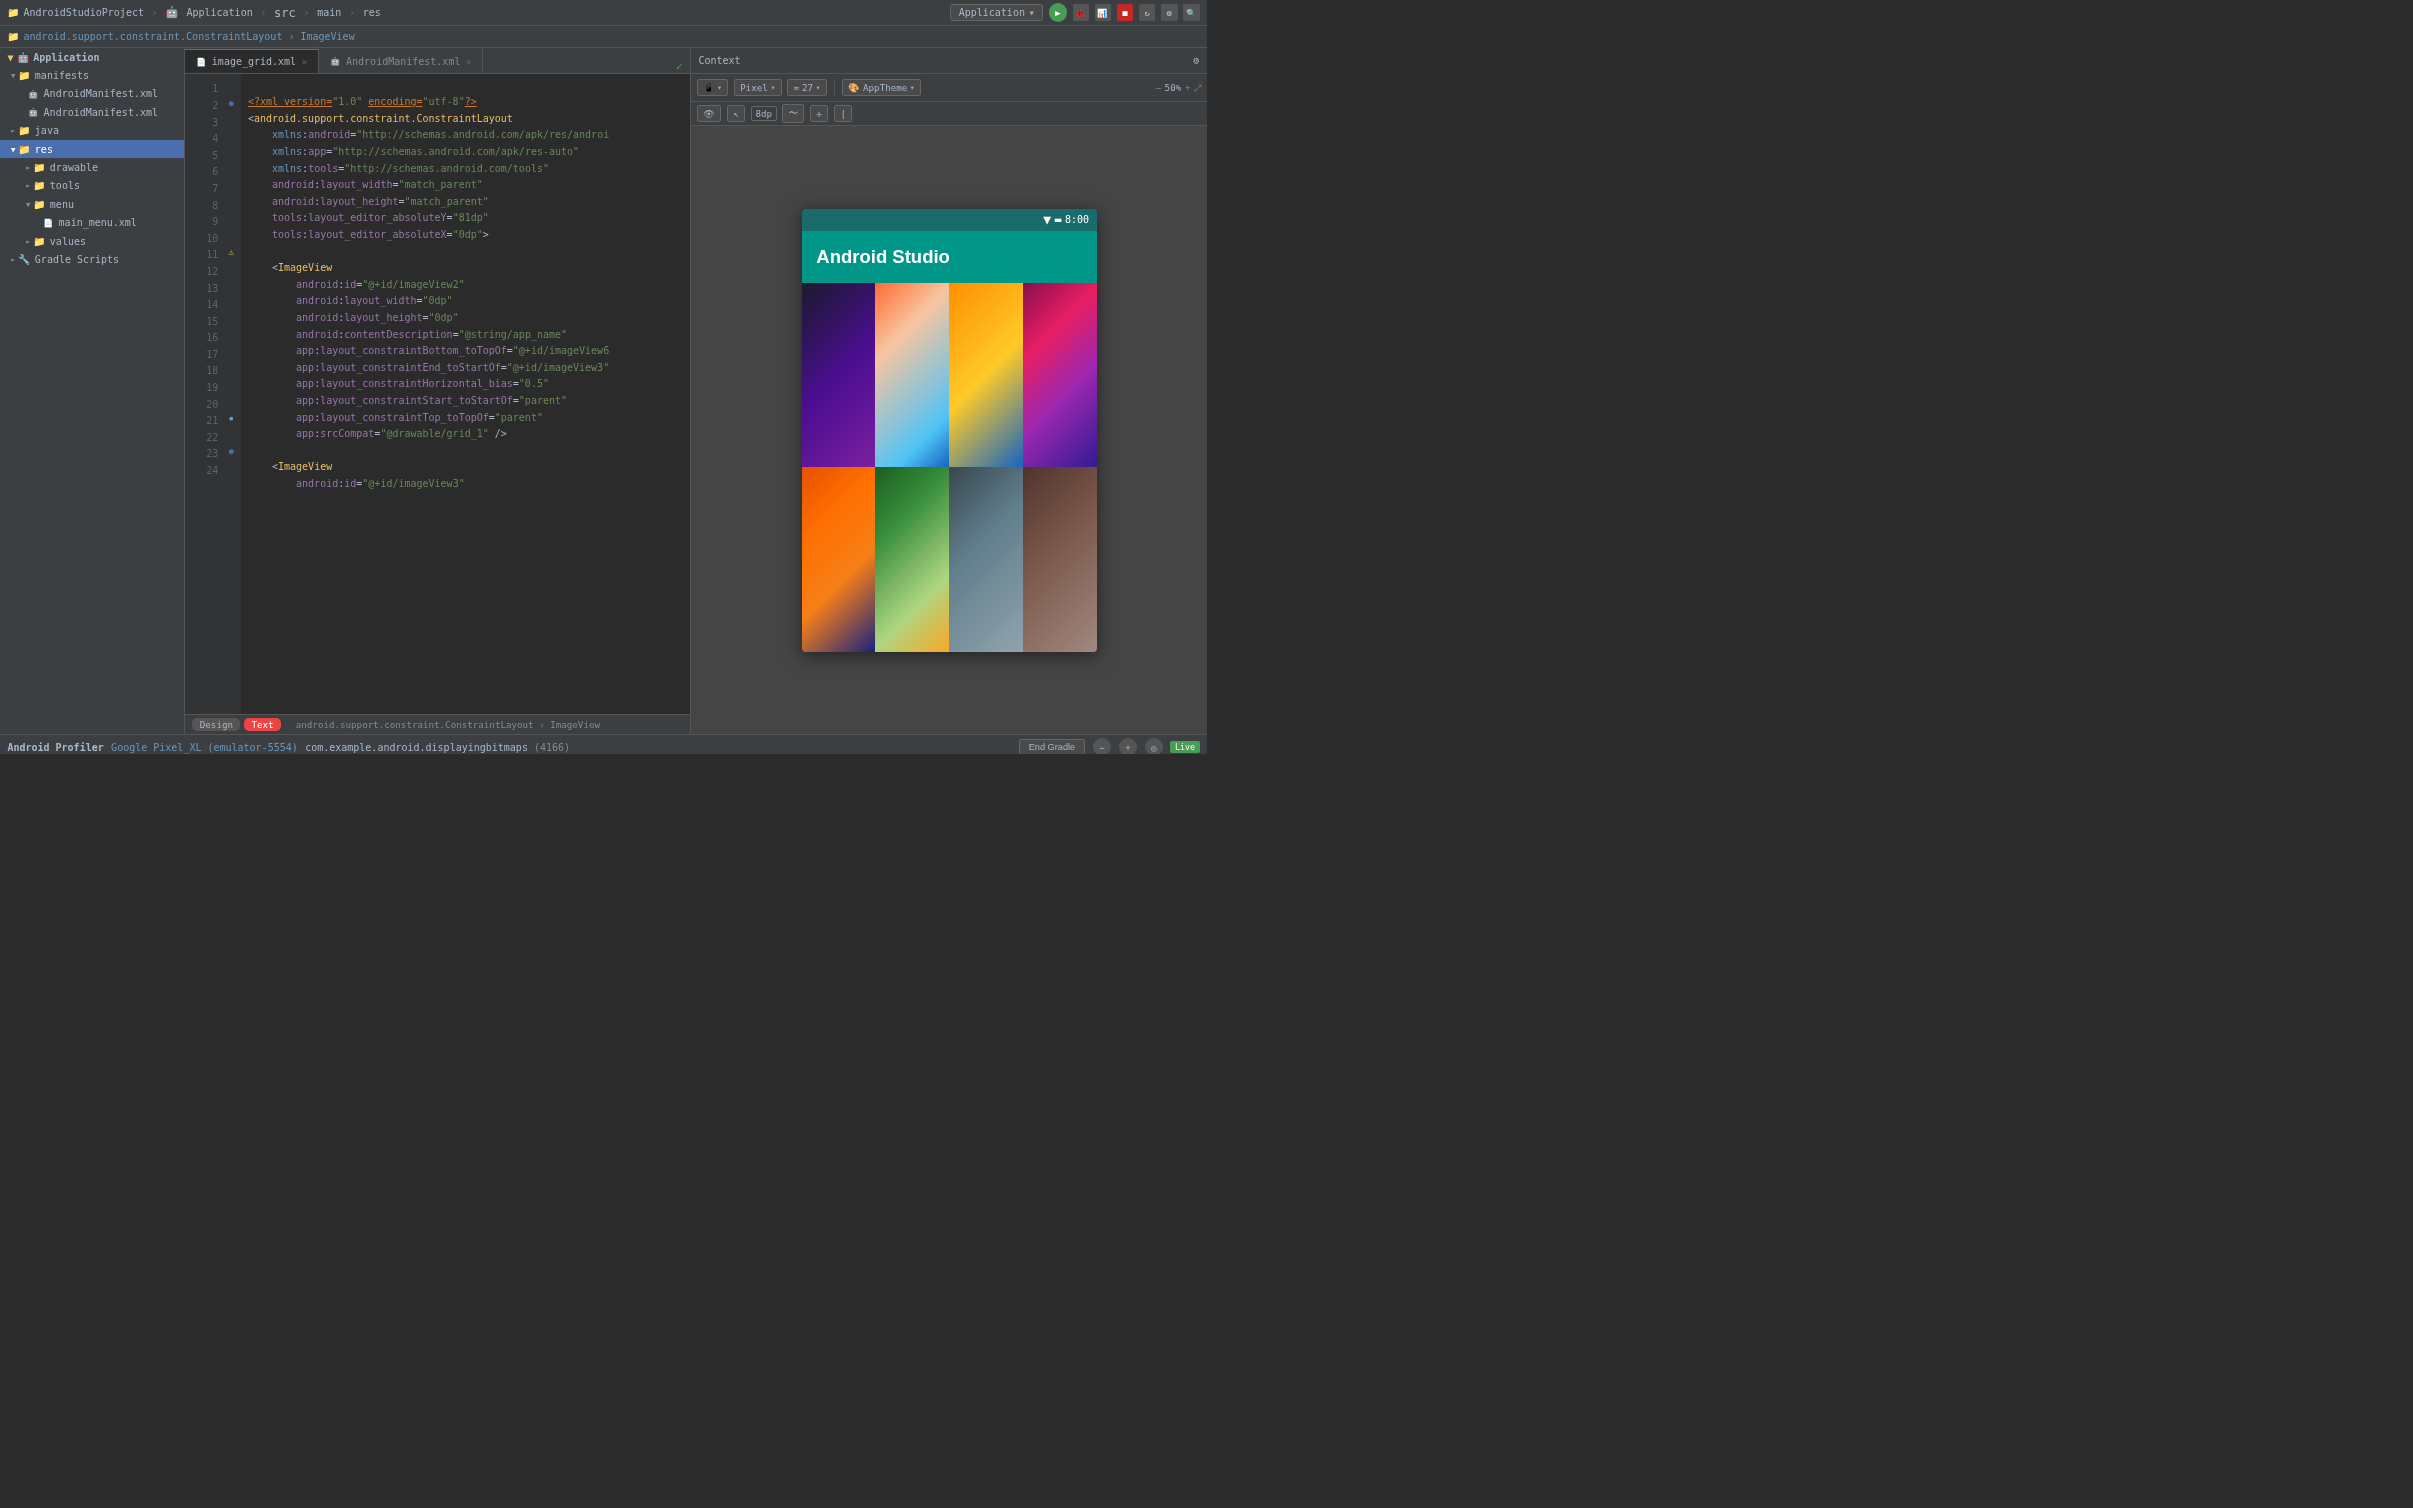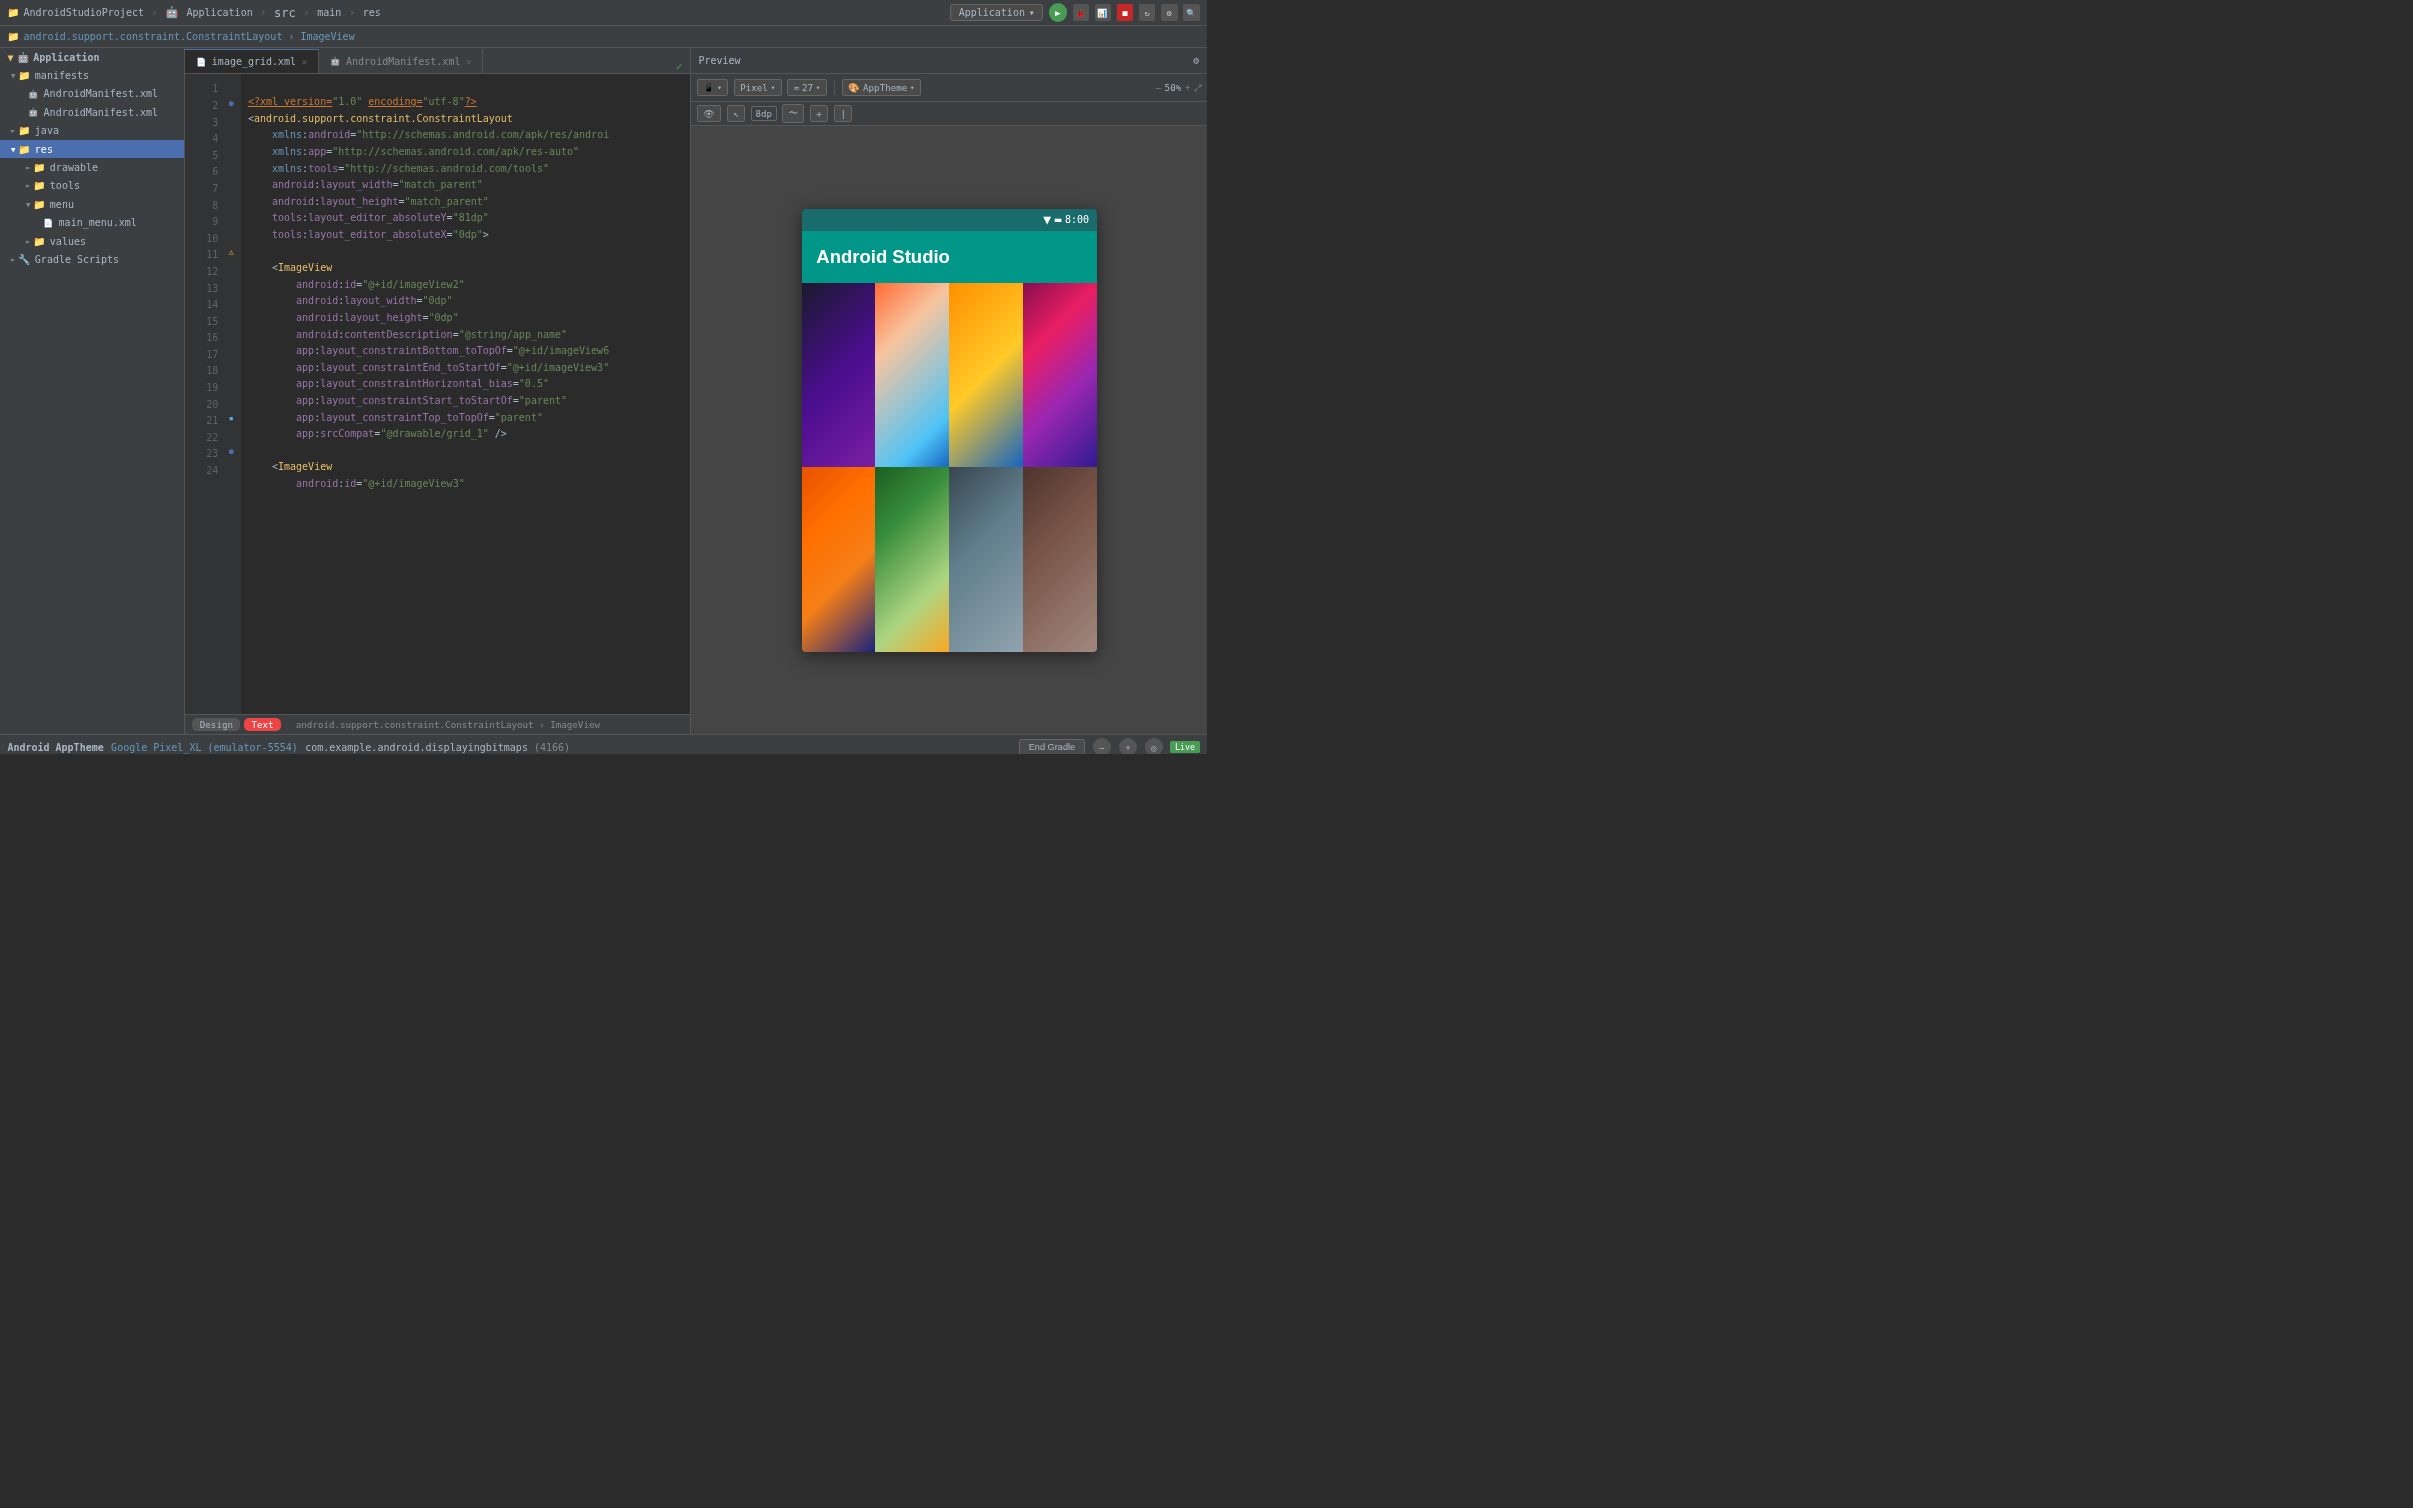--- a/index.html
+++ b/index.html
@@ -658,21 +658,21 @@
       <div class="tab-switcher">
         <div class="tab-switch-btn">Design</div>
         <div class="tab-switch-btn active">Text</div>
       </div>
       <span style="margin-left:7.4px;font-size:9.2px;color:#888">android.support.constraint.ConstraintLayout › ImageView</span>
     </div>
   </div>
 
   <div class="preview-panel">
     <div class="preview-header">
-      <span>Preview</span>
+      <span>Context</span>
       <div style="margin-left:auto">⚙</div>
     </div>
     <div class="preview-toolbar">
       <div class="preview-toolbar-btn">📱 <span style="font-size:7.4px">▾</span></div>
       <div class="preview-toolbar-btn">
         <span>Pixel</span>
           <span style="font-size:7.4px">▾</span>
       </div>
       <div class="preview-toolbar-btn">
         ≈ <span>27</span><span style="font-size:7.4px">▾</span>
@@ -717,21 +717,21 @@
           <div class="photo-cell photo-8"></div>
         </div>
       </div>
     </div>
   </div>
 </div>
 
 <div class="profiler-section">
 
   <div class="profiler-header">
-    <span style="color:#a9b7c6;font-weight:bold;font-size:10px">Android AppTheme</span>
+    <span style="color:#a9b7c6;font-weight:bold;font-size:10px">Android Profiler</span>
     <span class="profiler-device">Google Pixel_XL (emulator-5554)</span>
     <span>
       <span style="color:#a9b7c6">com.example.android.displayingbitmaps</span>
       <span style="color:#888"> (<span>4166</span>)</span>
     </span>
     <button class="end-session-btn">End Gradle</button>
     <span style="width:18.5px;height:18.5px;background:#555;border-radius:50%;display:flex;align-items:center;justify-content:center;font-size:9.2px;cursor:pointer">−</span>
     <span style="width:18.5px;height:18.5px;background:#555;border-radius:50%;display:flex;align-items:center;justify-content:center;font-size:9.2px;cursor:pointer">+</span>
     <span style="width:18.5px;height:18.5px;background:#555;border-radius:50%;display:flex;align-items:center;justify-content:center;font-size:9.2px;cursor:pointer">◎</span>
     <span class="live-badge">Live</span>

